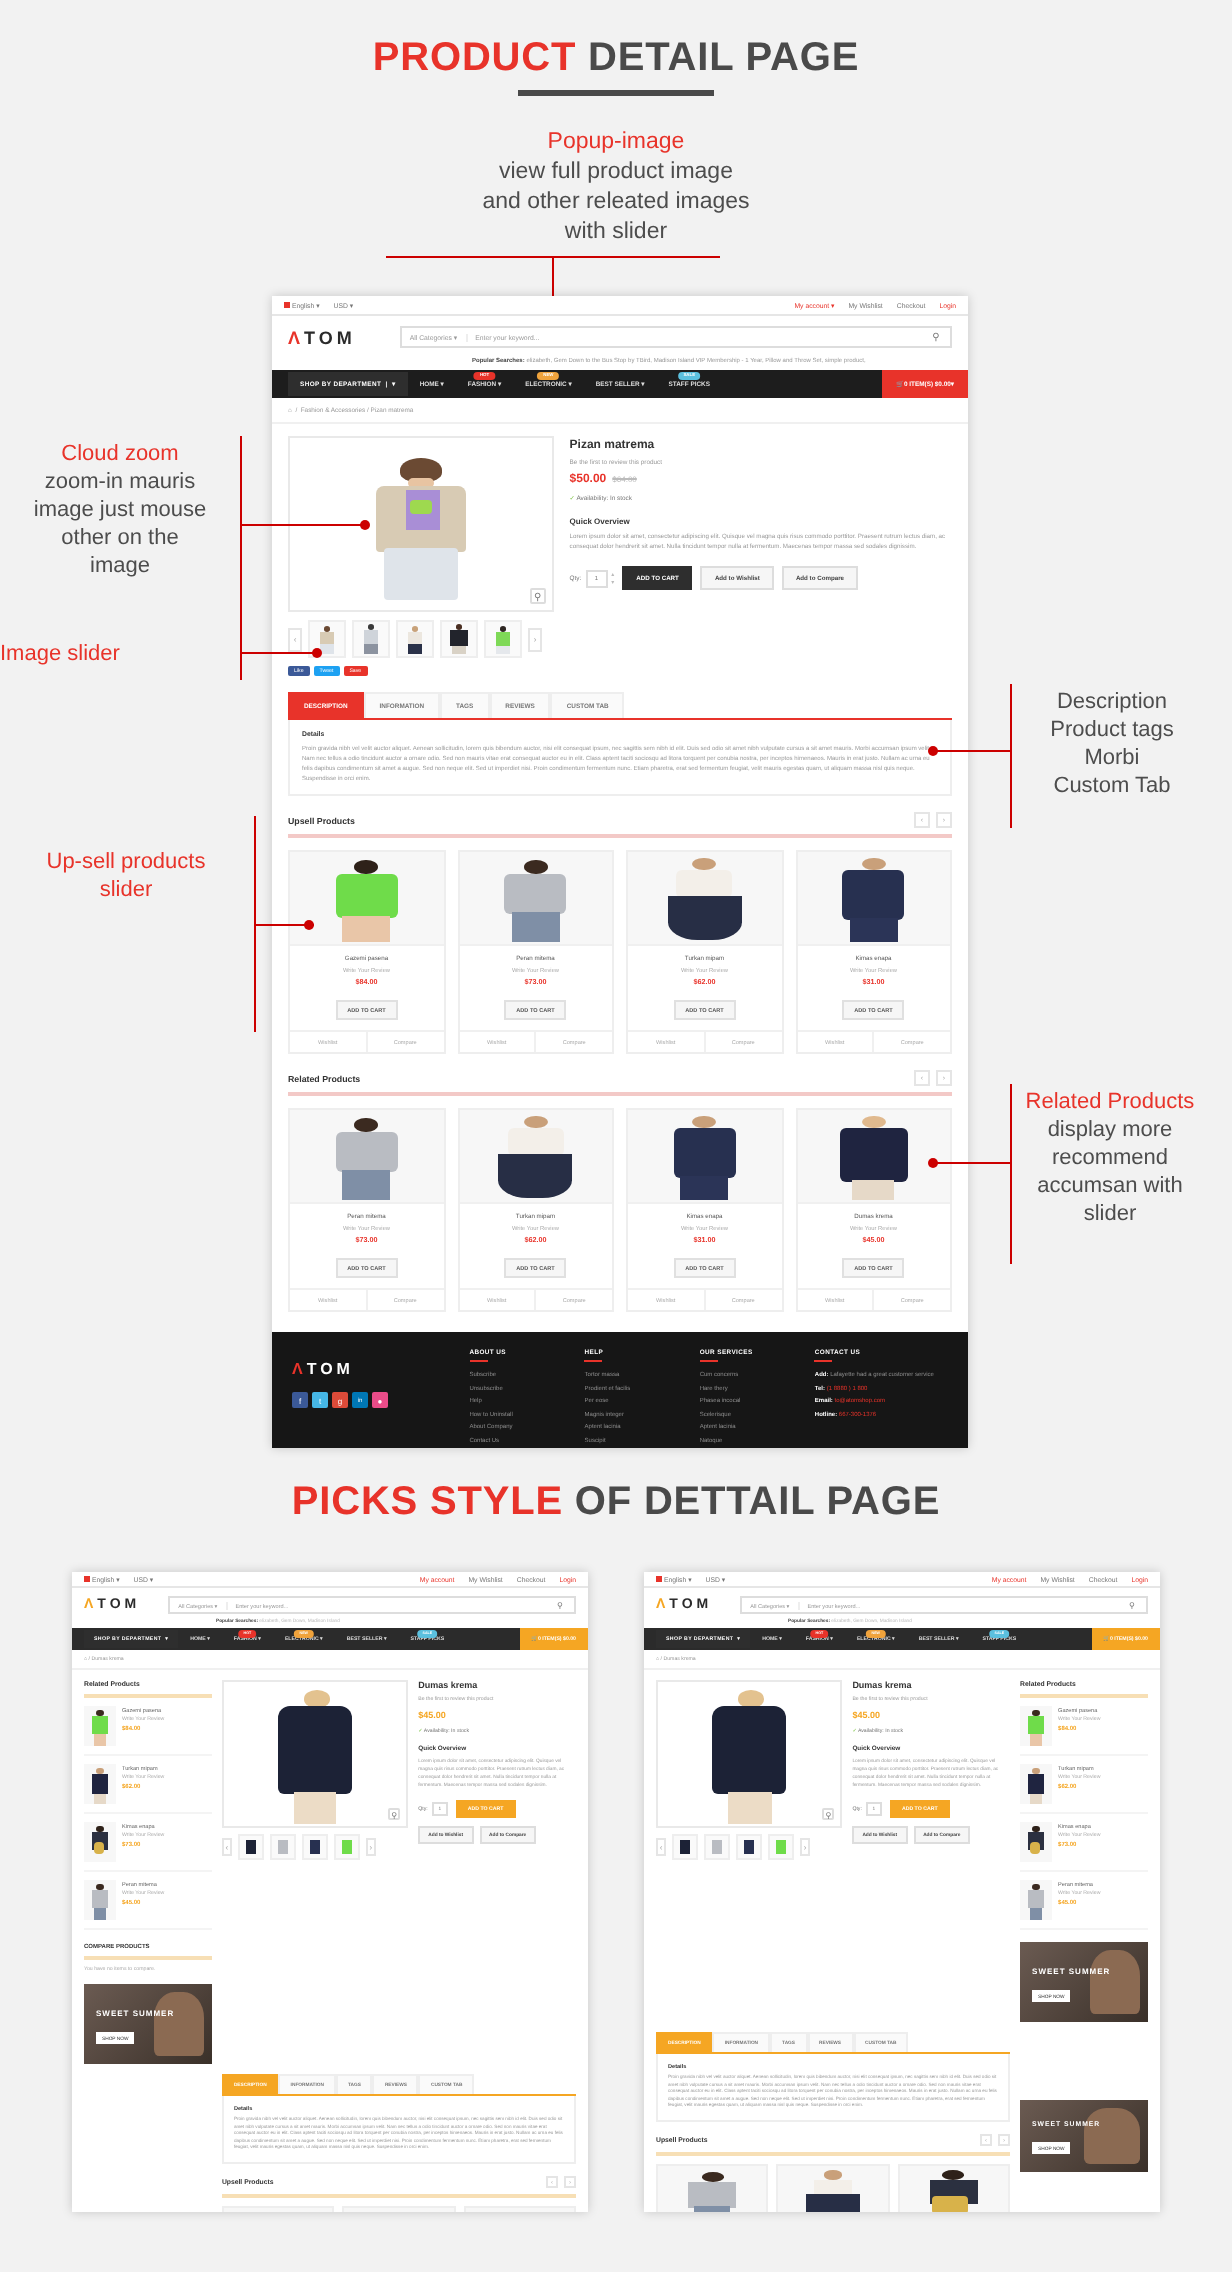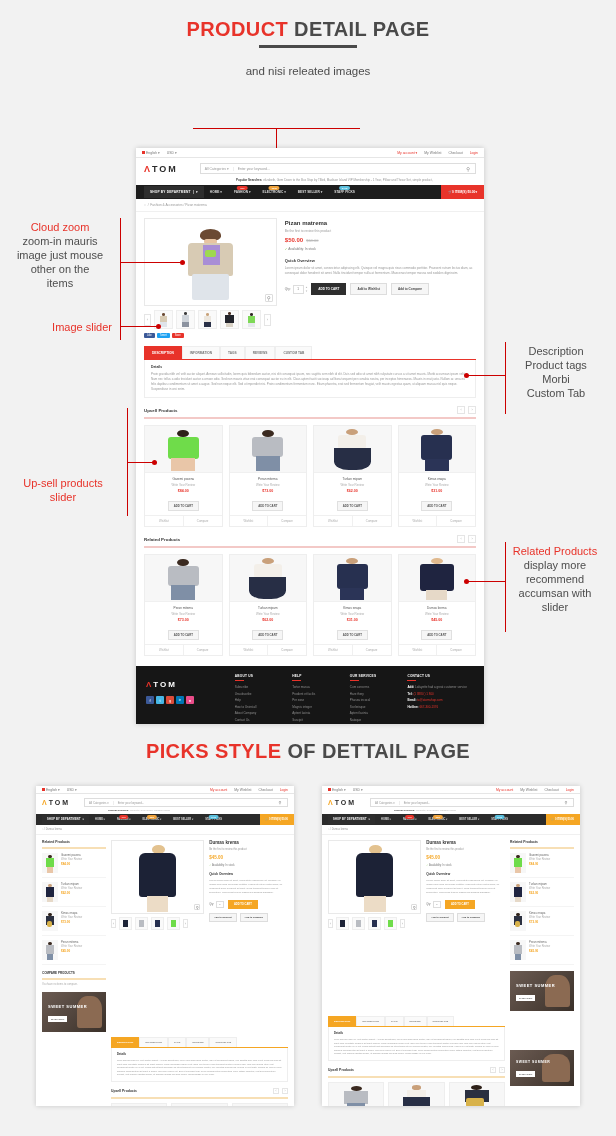--- a/index.html
+++ b/index.html
@@ -203,21 +203,21 @@
   .fcol { flex: 1; }
   .fcol h6 { font-size: 3.2px; color: #fff; letter-spacing:.2px; }
   .fcol .uline { width: 9px; height: 1px; background: #e8332a; margin: 2px 0 4px; }
   .fcol a { display:block; font-size: 3px; color: #8d8d8d; margin-bottom: 2.5px; text-decoration:none;}
   .fcol .ct { font-size: 3px; color: #8d8d8d; margin-bottom: 2.5px; }
   .fcol .ct b { color: #fff; }
   .fcol .ct .rd { color: #e8332a; }
   
   .ann { position: absolute; font-size: 11px; color: #4d4d4d; line-height: 14px; }
   .ann .hl { color: #e8332a; }
-  .ann.r { text-align: right; }
+  .ann.r { }
   .ann.c { text-align: center; }
   .dot { position:absolute; width:5px; height:5px; border-radius:50%; background:#cc0000;}
   
   .sidecol { width: 26%; }
   .sideh { font-size: 4px; font-weight: bold; color:#333; border-bottom: 2px solid #f7dfb5; padding-bottom: 3px;}
   .siderow { display:flex; gap: 3px; padding: 4px 0; border-bottom: 1px solid #f4f4f4;}
   .sidethumb { width: 16px; height: 20px; background:#f7f7f7; overflow:hidden; display:flex;align-items:flex-end;justify-content:center;}
   .sidetxt { flex:1; }
   .sidetxt .n { font-size: 2.8px; color:#666; }
   .sidetxt .r { font-size: 2.6px; color:#aaa; margin-top:1px;}
@@ -231,21 +231,24 @@
 </style>
 </head>
 <body>
 
 <div class="page-heading">
   <span class="hl">PRODUCT</span><span> DETAIL PAGE</span>
 </div>
 <div class="heading-rule"></div>
 
 <div class="subheading">
-  <div>and nisi releated images</div>
+  <div class="hl">Popup-image</div>
+  <div>view full product image</div>
+  <div>and other releated images</div>
+  <div>with slider</div>
 </div>
 <div class="conn" style="left:193px; top:128px; width:167px; height:1px;"></div>
 <div class="conn" style="left:276px; top:128px; width:1px; height:95px;"></div>
 
 <div class="shell" style="left:136px; top:148px; width:348px; height:576px;">
  <div class="shell-inner">
 
   <div class="topbar" style="height:10px;">
     <div class="left">
       <span class="chip"><i class="sq"></i><span>English</span> ▾</span>
@@ -621,34 +624,34 @@
   </div>
 
  </div>
 </div>
 
 <div class="ann c" style="left:2px; top:220px; width:116px;">
   <div class="hl">Cloud zoom</div>
   <div>zoom-in mauris</div>
   <div>image just mouse</div>
   <div>other on the</div>
-  <div>items</div>
+  <div>image</div>
 </div>
 <div class="conn" style="left:120px; top:218px; width:1px; height:100px;"></div>
 <div class="conn" style="left:120px; top:262px; width:62px; height:1px;"></div>
 <div class="dot" style="left:180px; top:260px;"></div>
 
 <div class="ann r" style="left:0px; top:320px; width:112px;">
   <span class="hl">Image slider</span>
 </div>
 <div class="conn" style="left:120px; top:326px; width:40px; height:1px;"></div>
 <div class="dot" style="left:156px; top:324px;"></div>
 <div class="conn" style="left:120px; top:318px; width:1px; height:22px;"></div>
 
-<div class="ann c" style="left:2px; top:476px; width:122px; color:#e8332a;">
+<div class="ann c" style="left:2px; top:424px; width:122px; color:#e8332a;">
   <div>Up-sell products</div>
   <div>slider</div>
 </div>
 <div class="conn" style="left:127px; top:408px; width:1px; height:108px;"></div>
 <div class="conn" style="left:127px; top:462px; width:30px; height:1px;"></div>
 <div class="dot" style="left:152px; top:460px;"></div>
 
 <div class="ann c" style="left:496px; top:344px; width:120px;">
   <div>Description</div>
   <div>Product tags</div>

